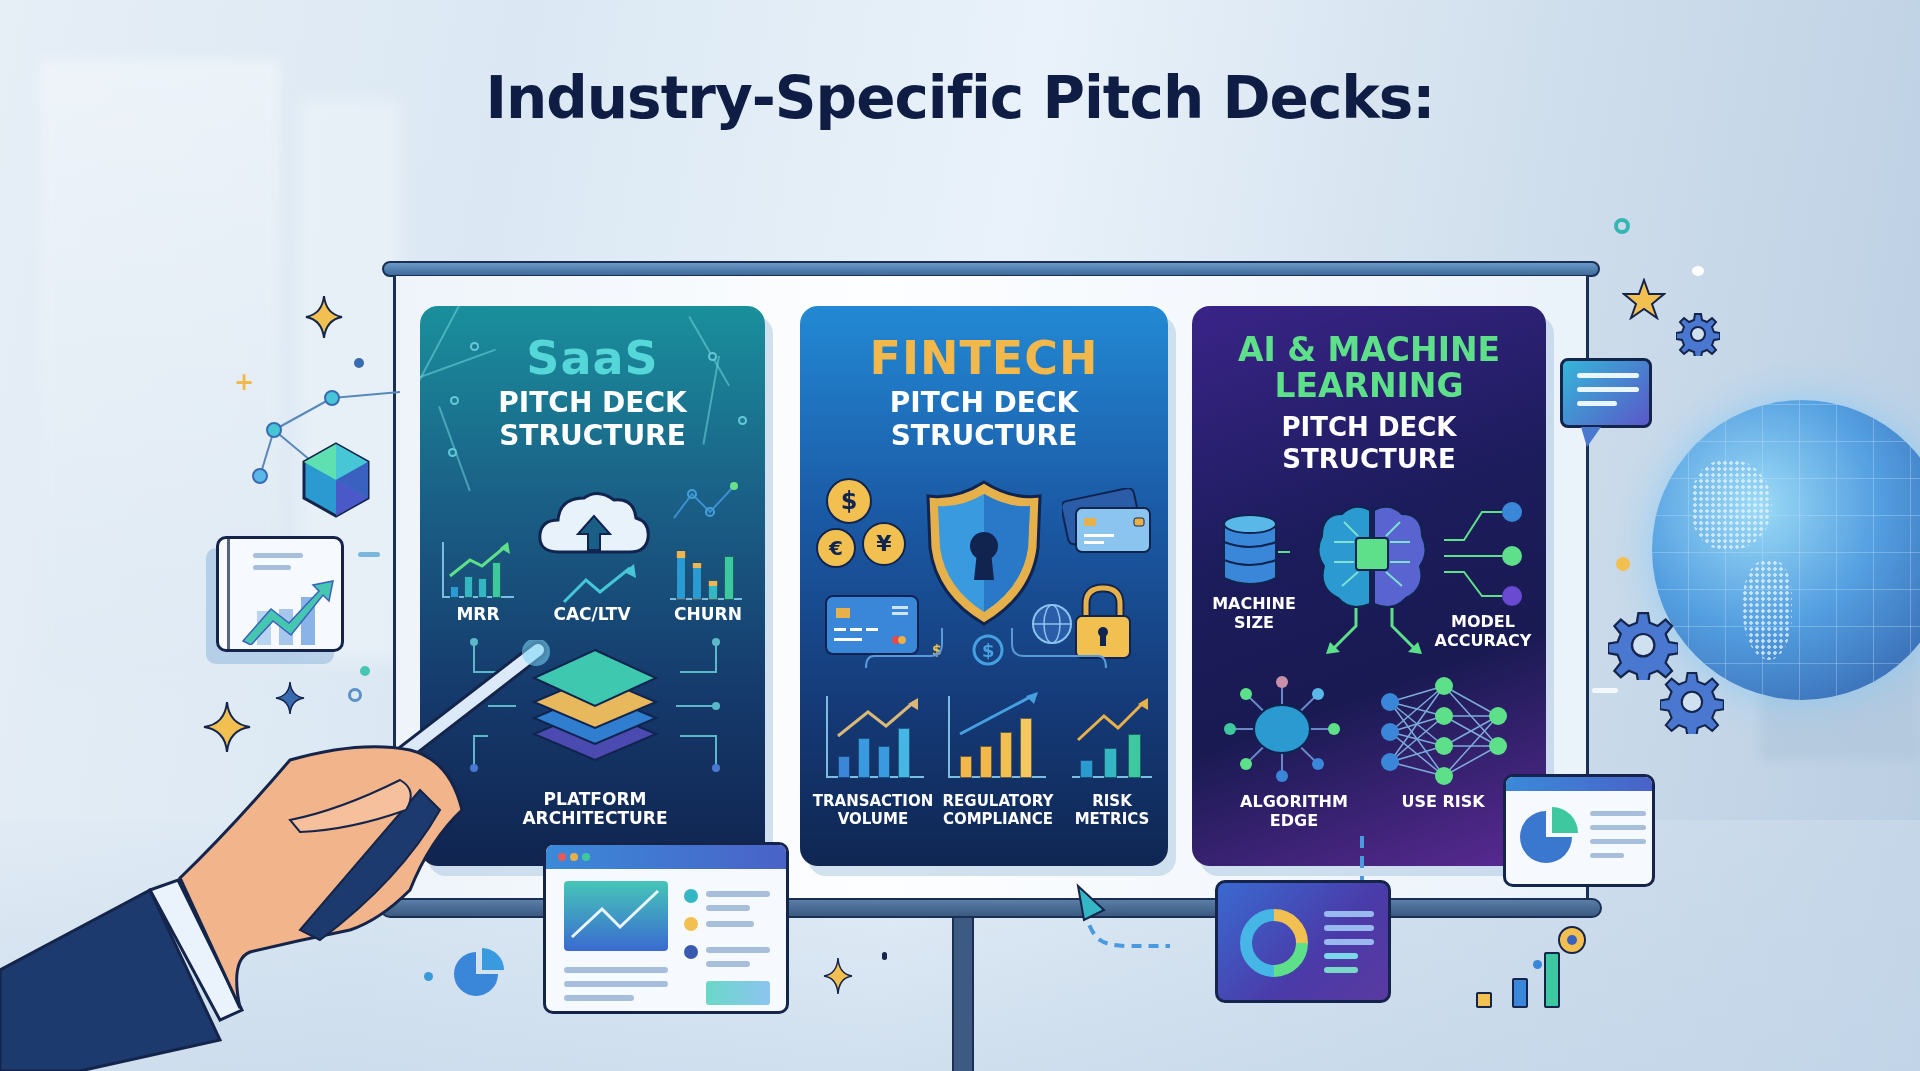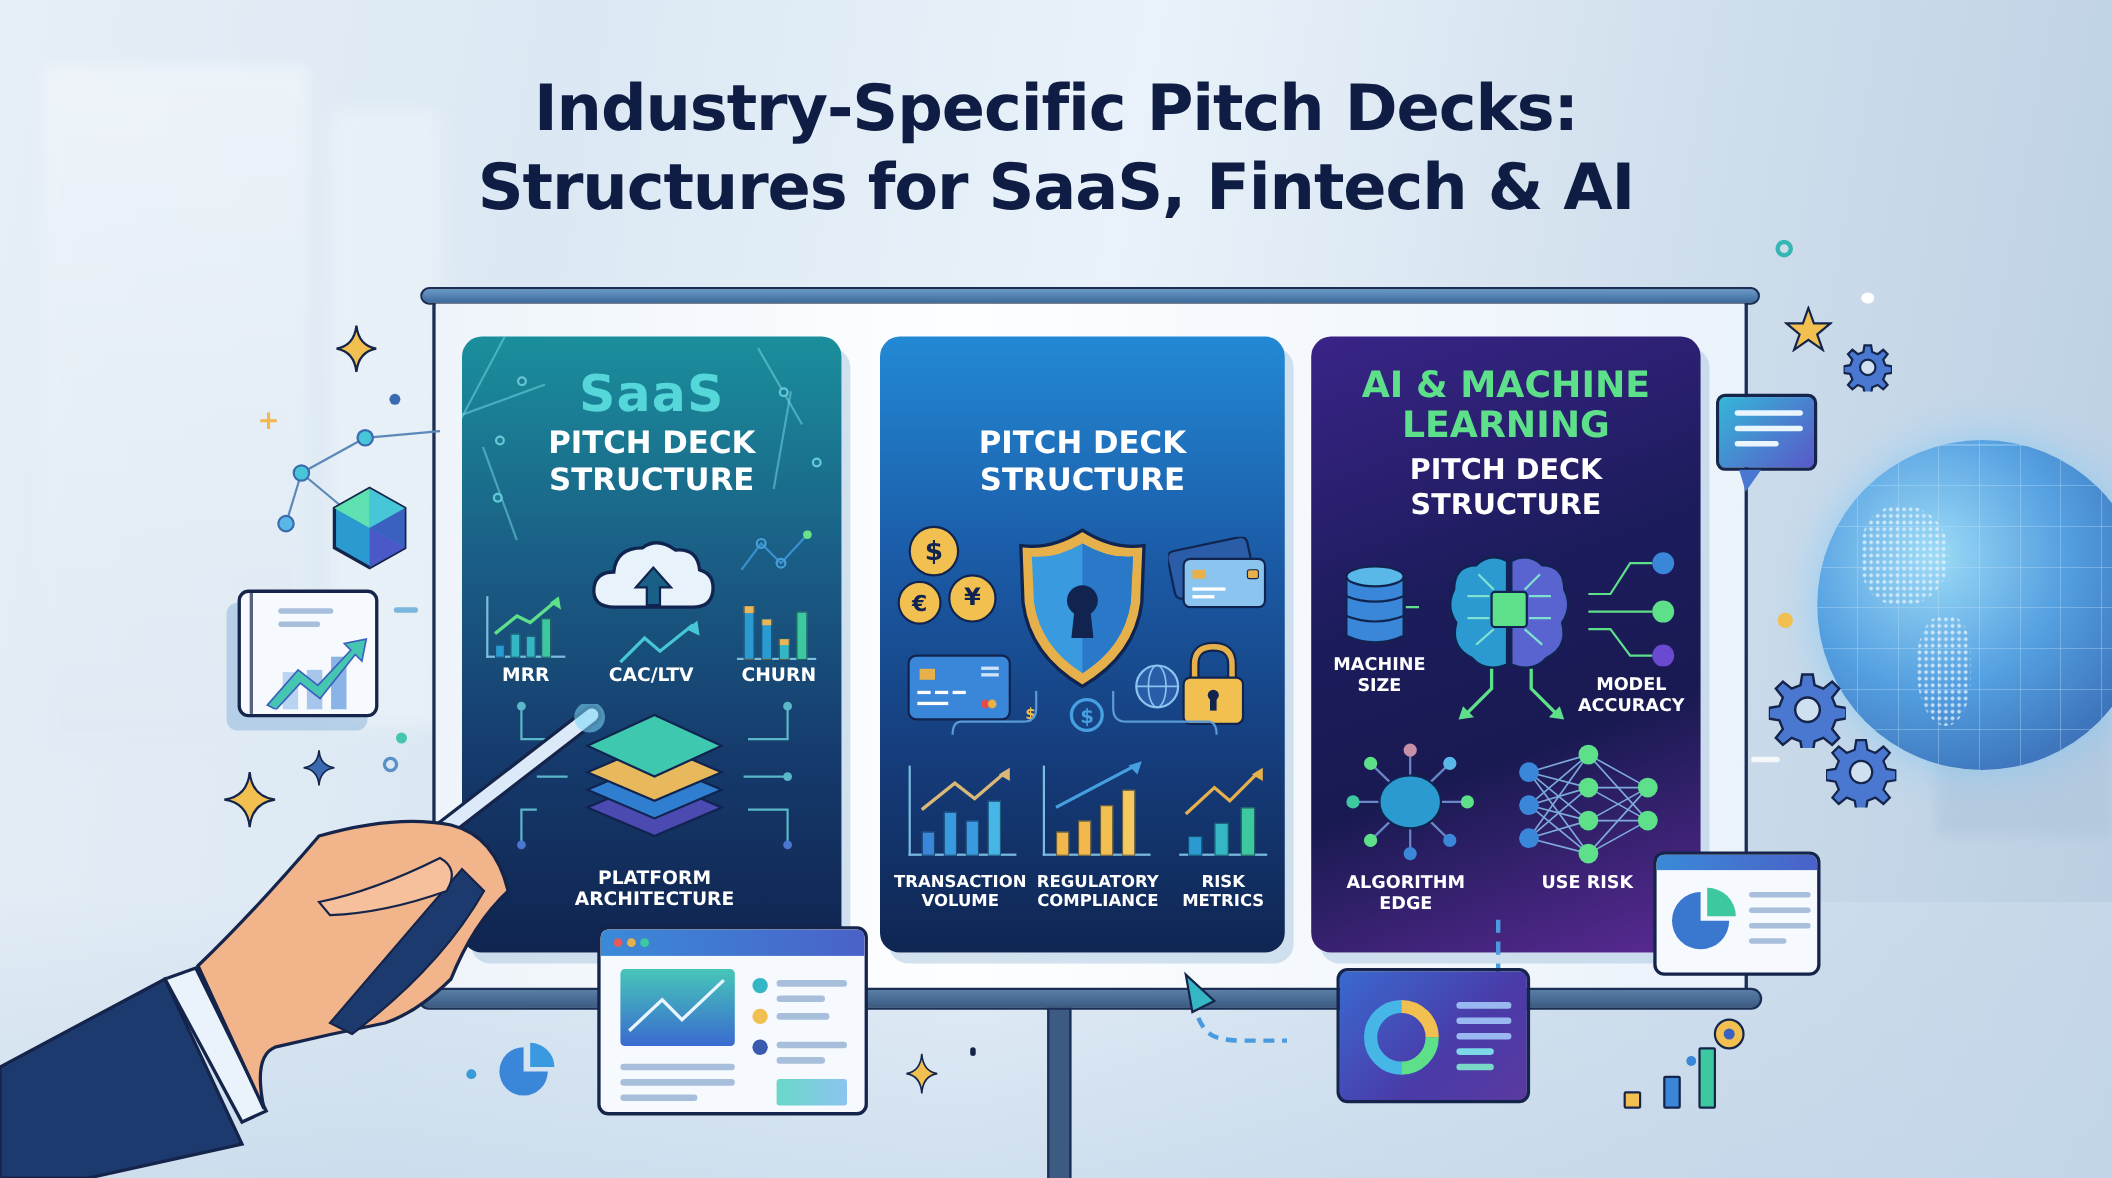--- a/index.html
+++ b/index.html
@@ -58,21 +58,20 @@
 
 <div class="bg-blur">
   <div class="win1"></div>
     <div class="win2"></div>
     <div class="floor"></div>
     <div class="desk"></div>
 </div>
 
 <div class="title">
   <div>Industry-Specific Pitch Decks:</div>
-  <div>Structures for SaaS, Fintech &amp; AI</div>
 </div>
 
 <div class="rail-top"></div>
 <div class="board"></div>
 <div class="stand"></div>
 
 <div class="panel panel-saas">
   <div class="netline" style="left:40px;top:0;width:130px;transform:rotate(118deg)"></div>
   <div class="netline" style="left:0;top:70px;width:80px;transform:rotate(-20deg)"></div>
   <div class="netline" style="left:20px;top:100px;width:90px;transform:rotate(70deg)"></div>
@@ -147,20 +146,21 @@
     <polygon points="67,46 128,72 67,98 6,72" fill="#2f7ed0" stroke="#10244f" stroke-width="2"></polygon>
     <polygon points="67,30 128,56 67,82 6,56" fill="#e8b95c" stroke="#10244f" stroke-width="2"></polygon>
     <polygon points="67,4 128,32 67,60 6,32" fill="#3ec8b0" stroke="#10244f" stroke-width="2"></polygon>
   </svg>
 
   <div class="lbl" style="left:40px;top:484px;width:270px">PLATFORM</div>
   <div class="lbl" style="left:40px;top:503px;width:270px">ARCHITECTURE</div>
 </div>
 
 <div class="panel panel-fin">
+  <div class="panel-head h-big" style="top:26px;color:#f2b84b">FINTECH</div>
   <div class="panel-head h-sub" style="top:80px">PITCH DECK</div>
   <div class="panel-head h-sub" style="top:113px">STRUCTURE</div>
 
   <div class="deco" style="left:26px;top:172px;width:46px;height:46px;border-radius:50%;background:#f2c050;border:2px solid #10244f;color:#10244f;font-weight:bold;font-size:24px;text-align:center;line-height:42px">$</div>
   <div class="deco" style="left:16px;top:222px;width:40px;height:40px;border-radius:50%;background:#f2c050;border:2px solid #10244f;color:#10244f;font-weight:bold;font-size:20px;text-align:center;line-height:36px">€</div>
   <div class="deco" style="left:62px;top:216px;width:44px;height:44px;border-radius:50%;background:#f2c050;border:2px solid #10244f;color:#10244f;font-weight:bold;font-size:22px;text-align:center;line-height:40px">¥</div>
 
   <svg class="deco" style="left:122px;top:172px" width="124" height="150">
     <path d="M62 4 Q90 22 118 18 L116 70 Q110 118 62 146 Q14 118 8 70 L6 18 Q34 22 62 4 Z" fill="#e6b04a" stroke="#10244f" stroke-width="3"></path>
     <path d="M62 16 Q86 30 108 28 L106 70 Q100 110 62 134 Q24 110 18 70 L16 28 Q38 30 62 16 Z" fill="#3a9ae0"></path>
@@ -358,21 +358,21 @@
       <circle cx="12" cy="56" r="9" fill="#3a86d8"></circle>
       <circle cx="12" cy="86" r="9" fill="#3a86d8"></circle>
     <circle cx="66" cy="10" r="9" fill="#5ee08a"></circle>
       <circle cx="66" cy="40" r="9" fill="#5ee08a"></circle>
       <circle cx="66" cy="70" r="9" fill="#5ee08a"></circle>
       <circle cx="66" cy="100" r="9" fill="#5ee08a"></circle>
     <circle cx="120" cy="40" r="9" fill="#5ee08a"></circle>
       <circle cx="120" cy="70" r="9" fill="#5ee08a"></circle>
   </svg>
 
-  <div class="lbl" style="left:16px;top:486px;width:140px;font-size:16px">
+  <div class="lbl" style="left:32px;top:486px;width:140px;font-size:16px">
     <div>ALGORITHM</div>
       <div>EDGE</div>
   </div>
   <div class="lbl" style="left:186px;top:486px;width:130px;font-size:16px">
     <div>USE RISK</div>
   </div>
 </div>
 
 <div class="rail-bottom"></div>
 

